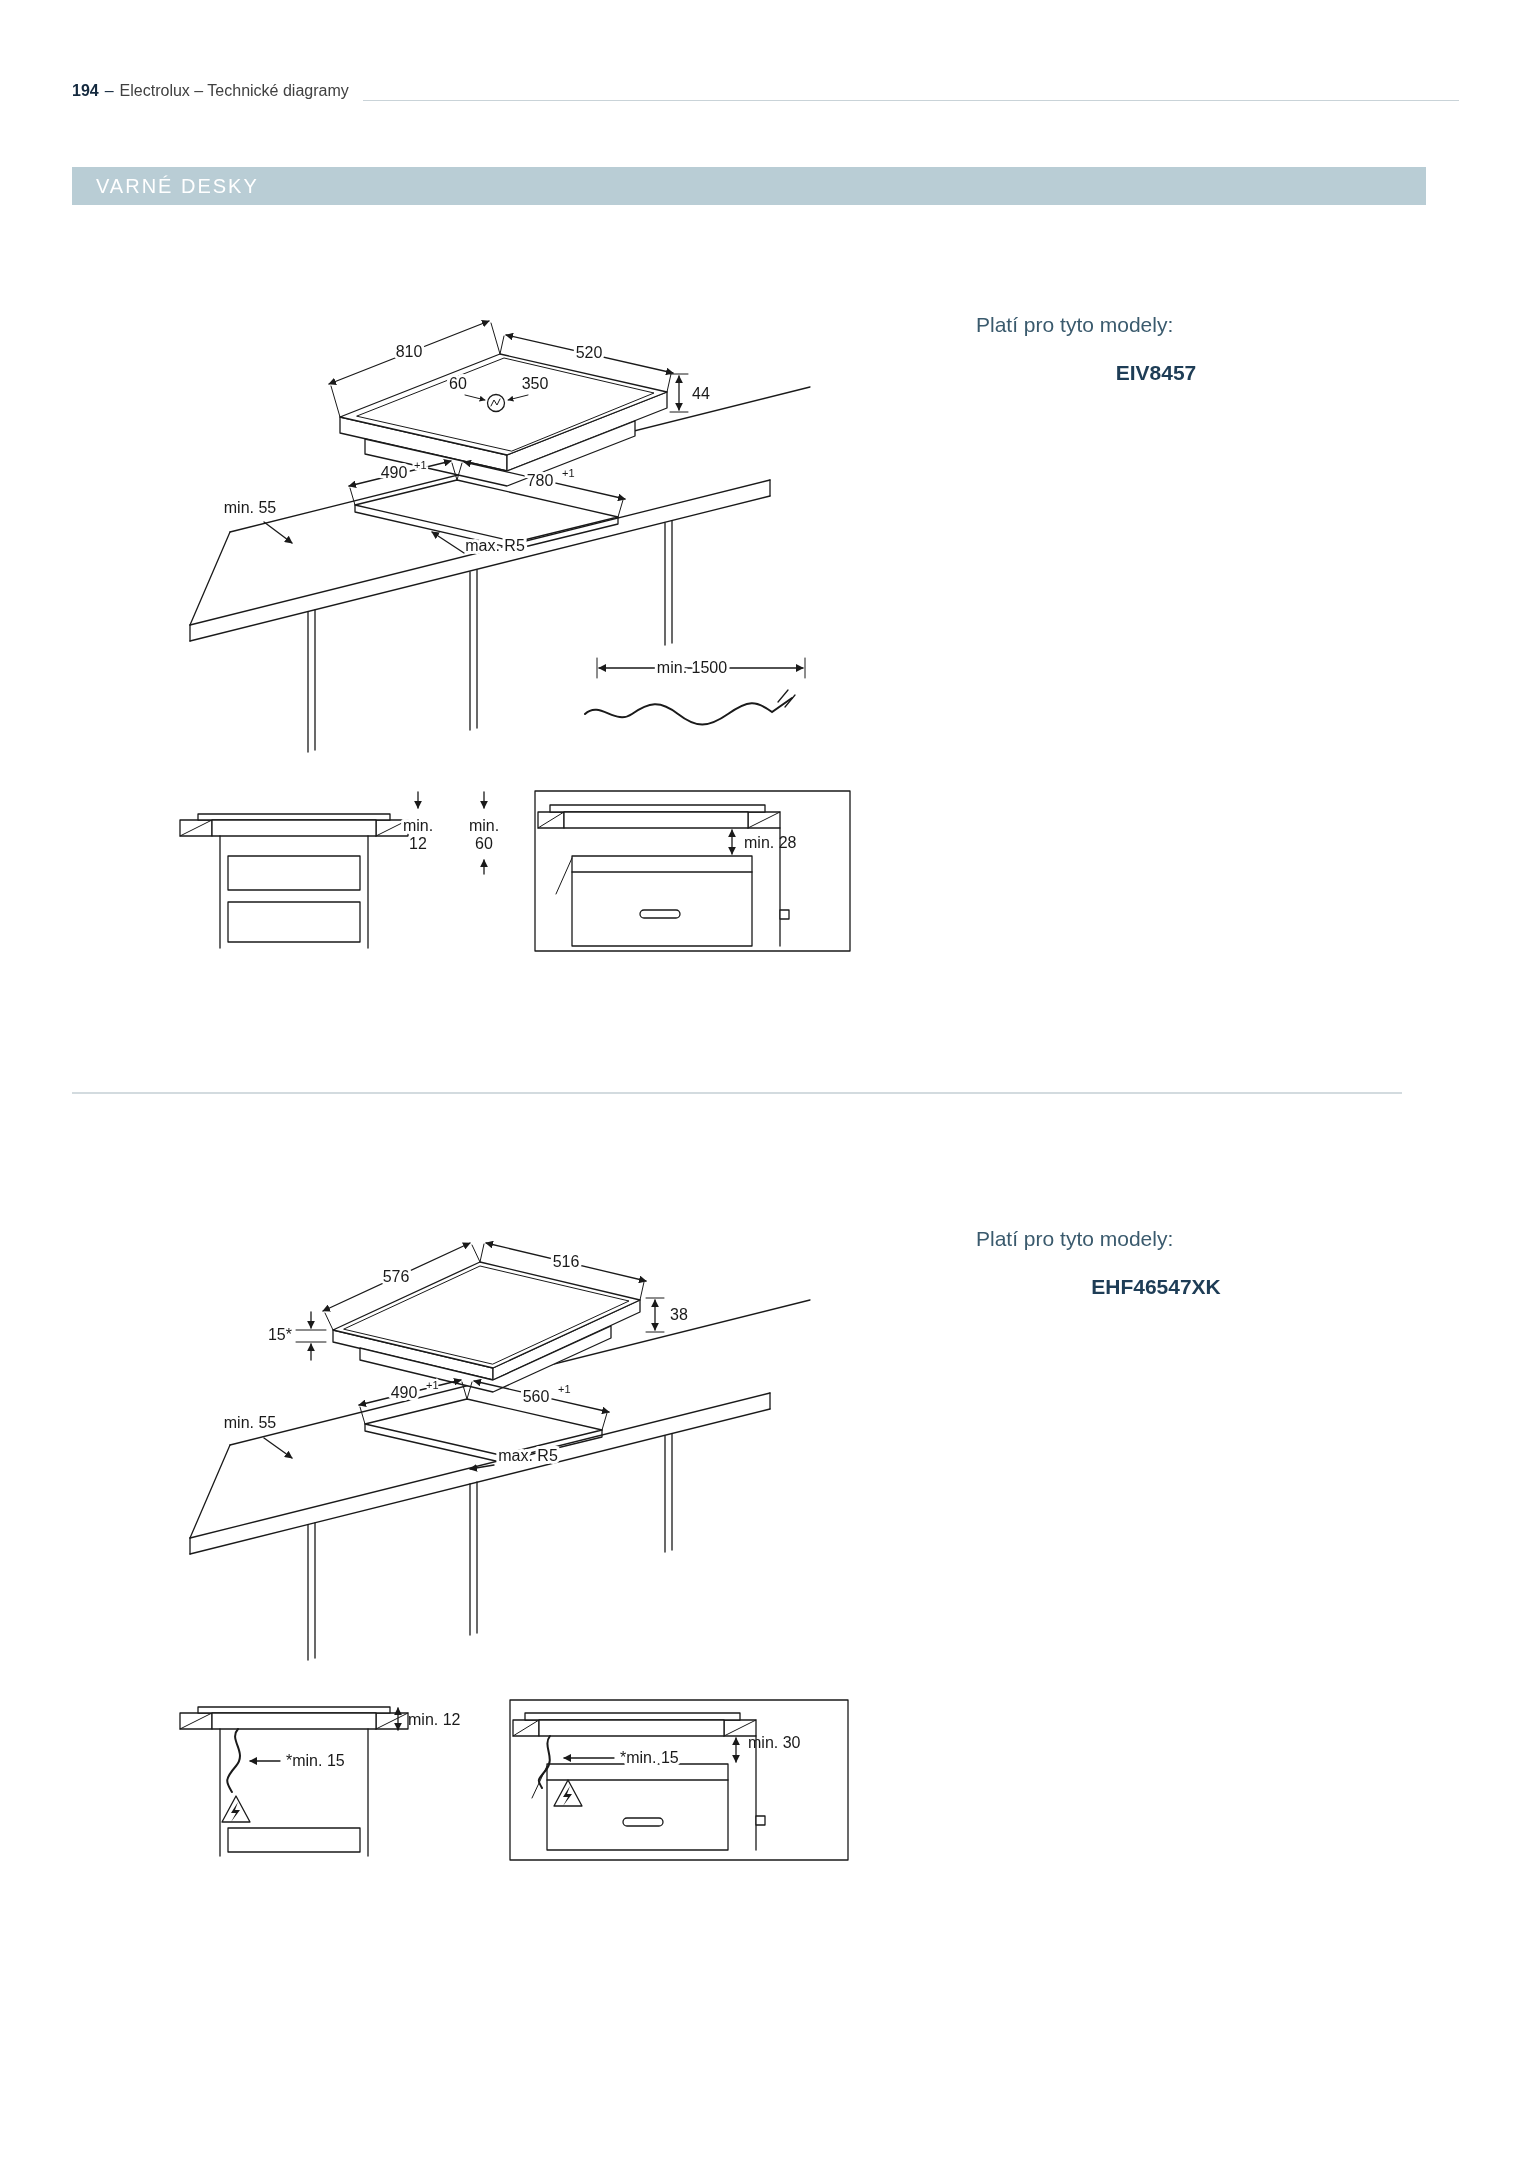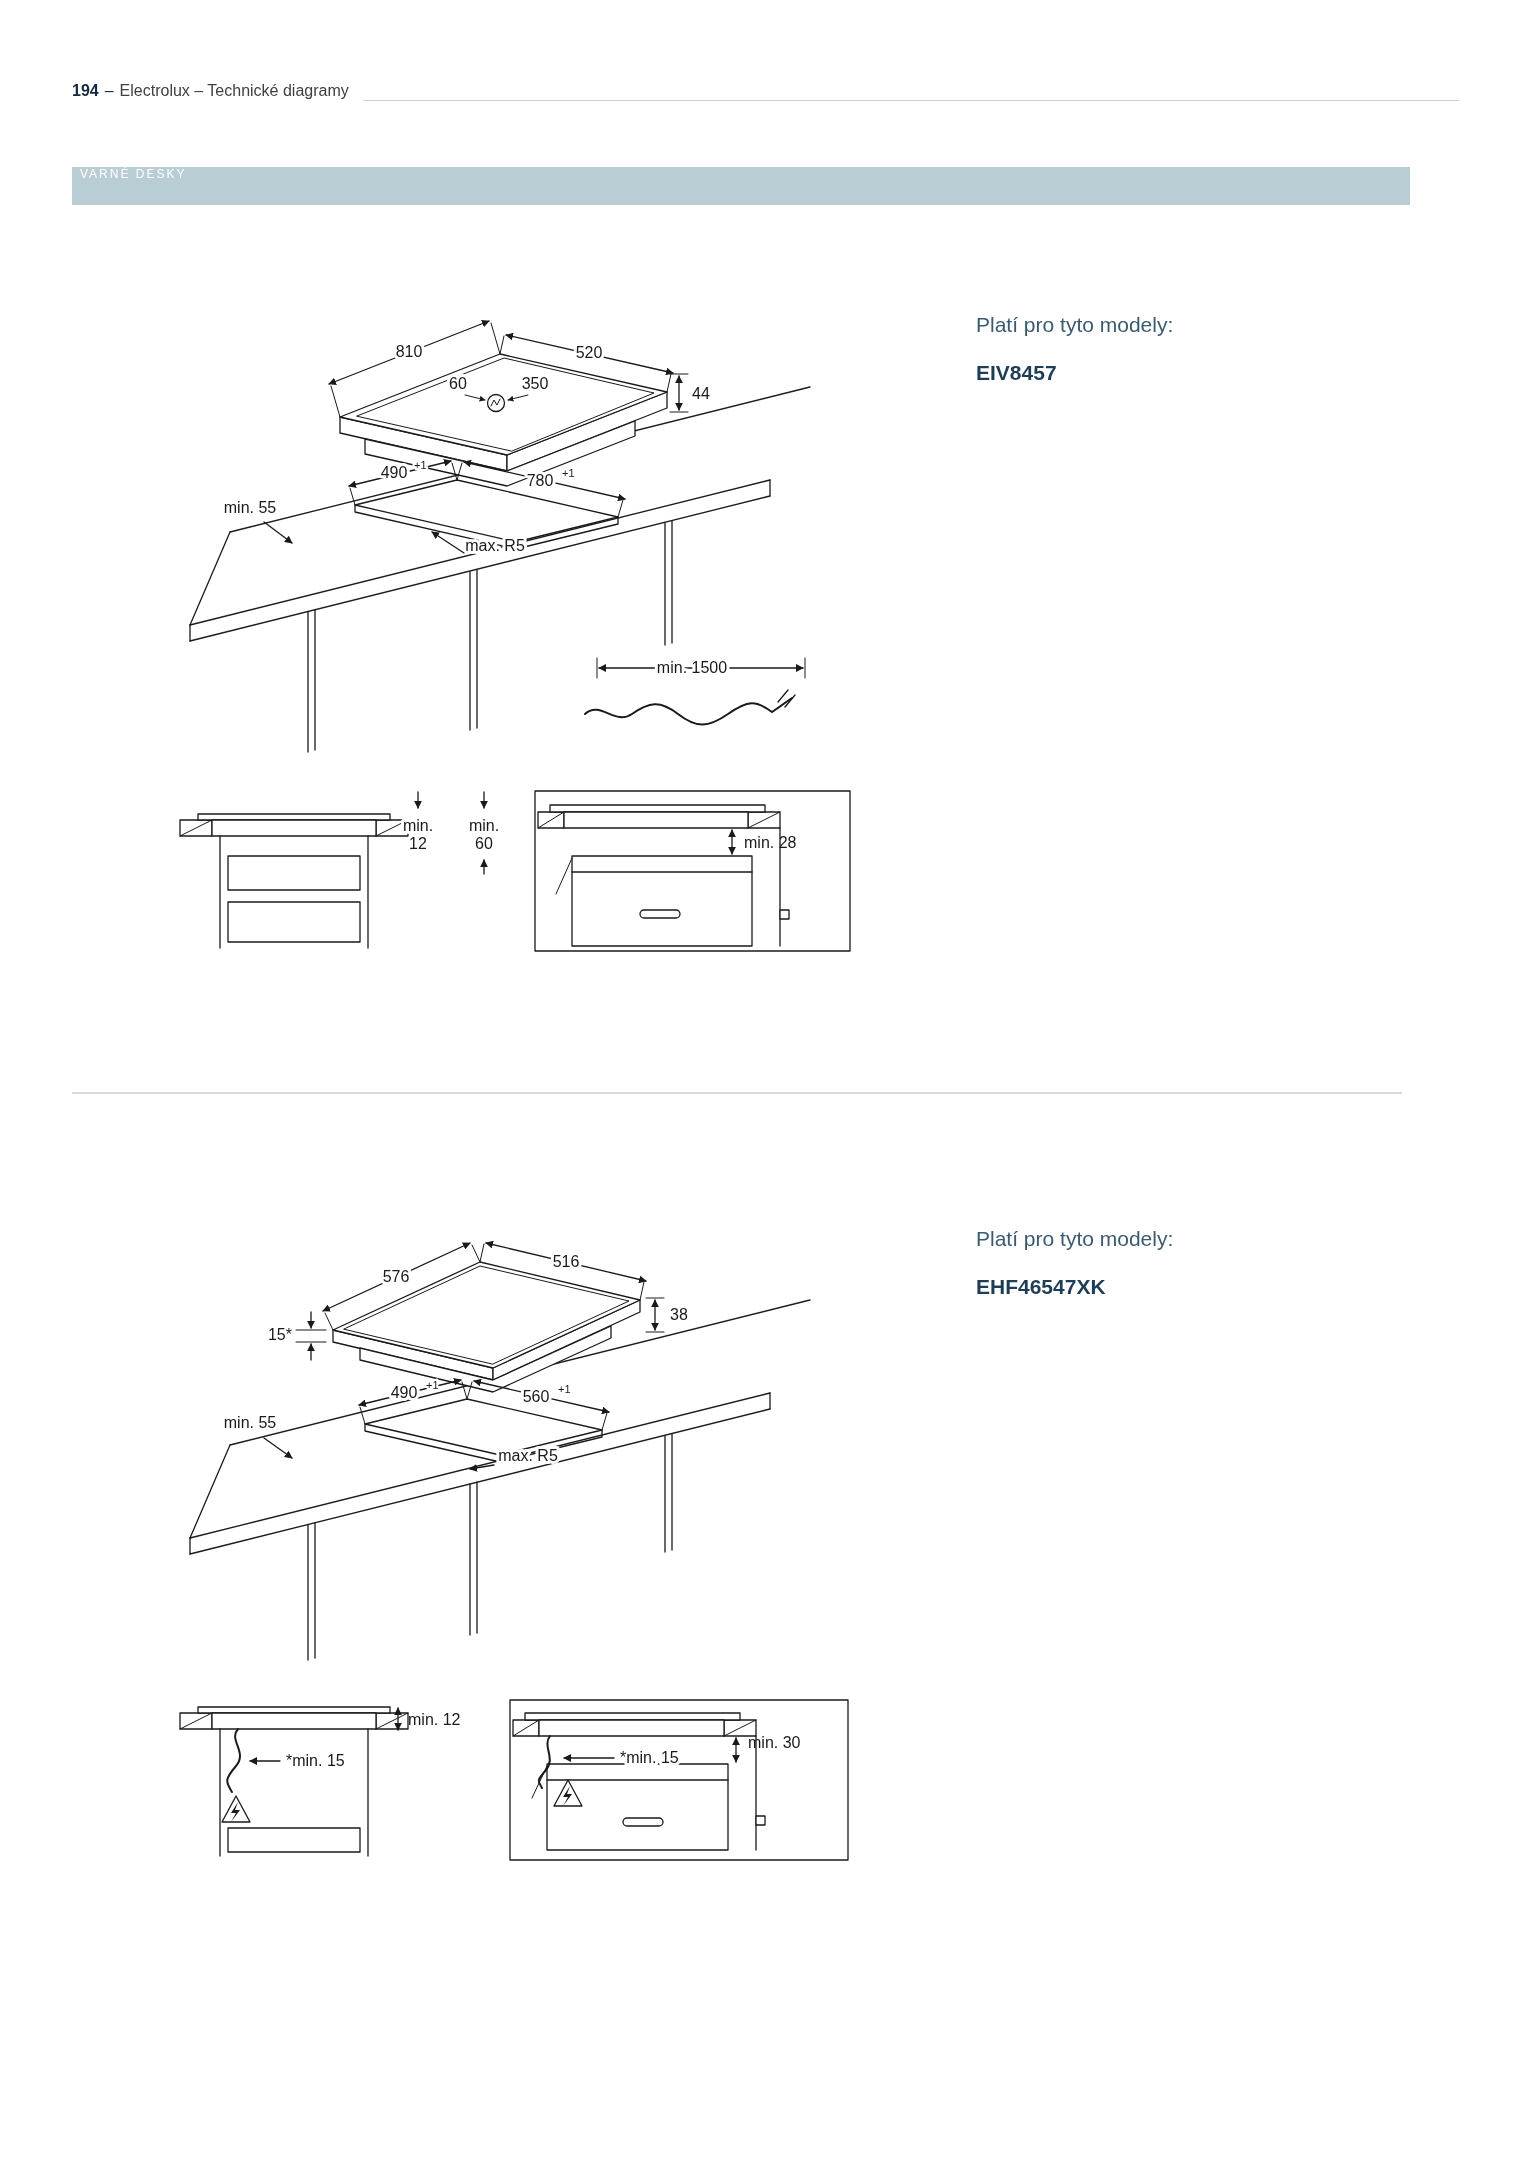--- a/index.html
+++ b/index.html
@@ -2,23 +2,23 @@
 <html><head>
 <meta charset="utf-8">
 <style>
   html,body{margin:0;padding:0;}
   body{position:relative;width:1527px;height:2160px;background:#ffffff;font-family:"Liberation Sans",sans-serif;overflow:hidden;}
   .header{position:absolute;left:72px;top:62px;right:68px;display:flex;align-items:flex-end;font-size:16px;white-space:nowrap;}
   .pg-num{font-weight:bold;color:#14293e;}
   .pg-dash{color:#14293e;margin:0 6px;}
   .pg-title{color:#404040;margin-top:20px;}
   .header-rule{flex:1;border-top:1px solid #c9d3d8;margin-left:14px;position:relative;top:1px;}
-  .section-bar{position:absolute;left:72px;top:167px;width:1330px;height:38px;background:#b9cdd5;color:#ffffff;display:flex;align-items:flex-start;padding-left:8px;font-size:12px;letter-spacing:2px;}
+  .section-bar{position:absolute;left:72px;top:167px;width:1330px;height:38px;background:#b9cdd5;color:#ffffff;display:flex;align-items:center;padding-left:24px;font-size:20px;letter-spacing:2px;}
   .models{position:absolute;width:360px;font-size:21px;color:#3a5a6d;}
-  .models .model{margin-top:24px;font-weight:bold;color:#1e3d56;}
+  .models .model{margin-top:24px;font-weight:bold;color:#1e3d56;text-align:center;}
   #models1{left:976px;top:292px;}
   #models2{left:976px;top:1206px;}
   .divider{position:absolute;left:72px;top:1092px;width:1330px;border:none;border-top:2px solid #d3dbdf;margin:0;}
   svg.diagram{position:absolute;overflow:visible;}
   #diag1{left:80px;top:300px;}
   #diag2{left:80px;top:1180px;}
   svg text{font-size:16px;fill:#1a1a1a;}
   svg text.dim{paint-order:stroke;stroke:#ffffff;stroke-width:6px;stroke-linejoin:round;}
   svg text.sup{font-size:11px;paint-order:stroke;stroke:#ffffff;stroke-width:4px;}
   .ln{stroke:#1a1a1a;stroke-width:1.3;fill:none;stroke-linecap:round;stroke-linejoin:round;}

